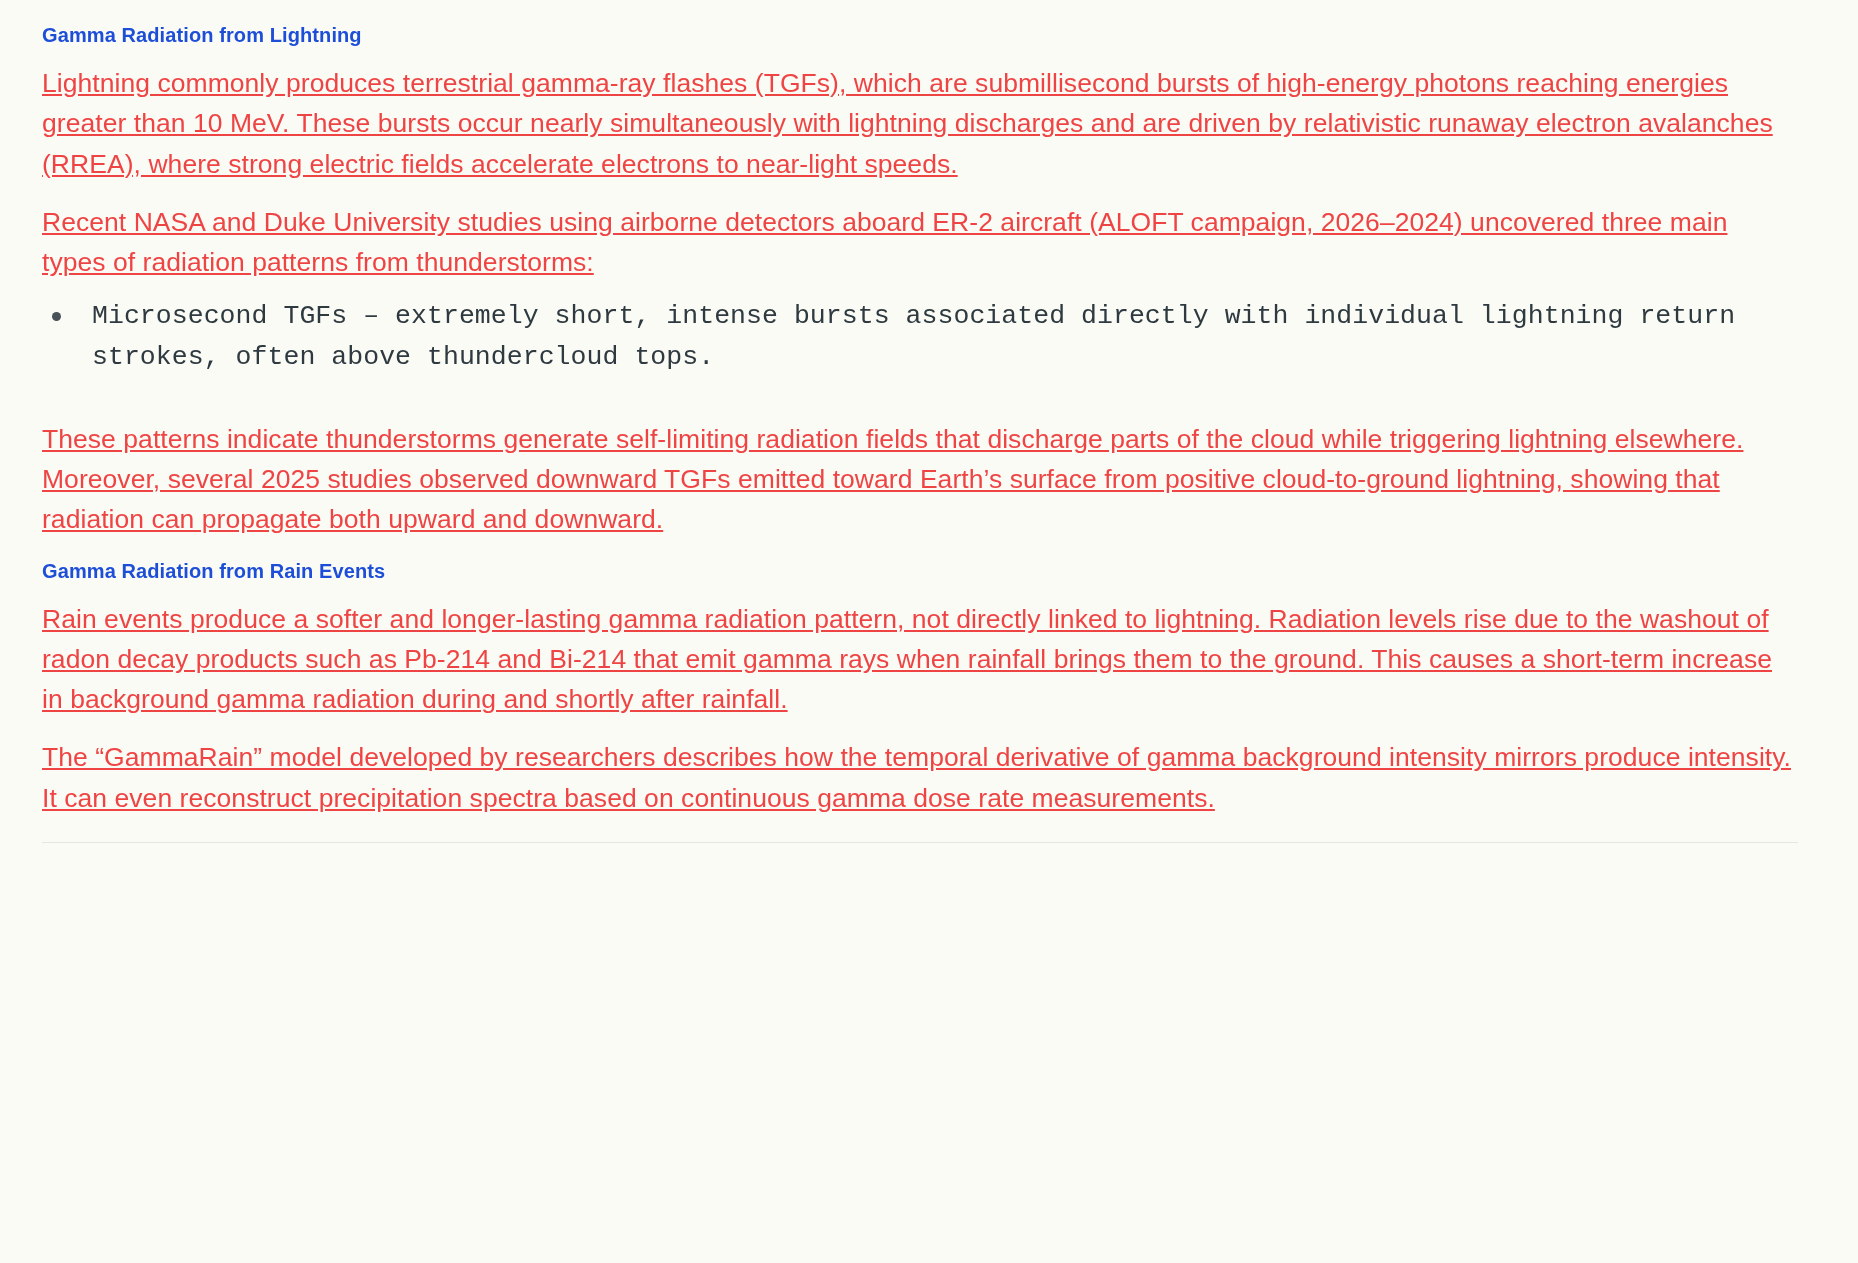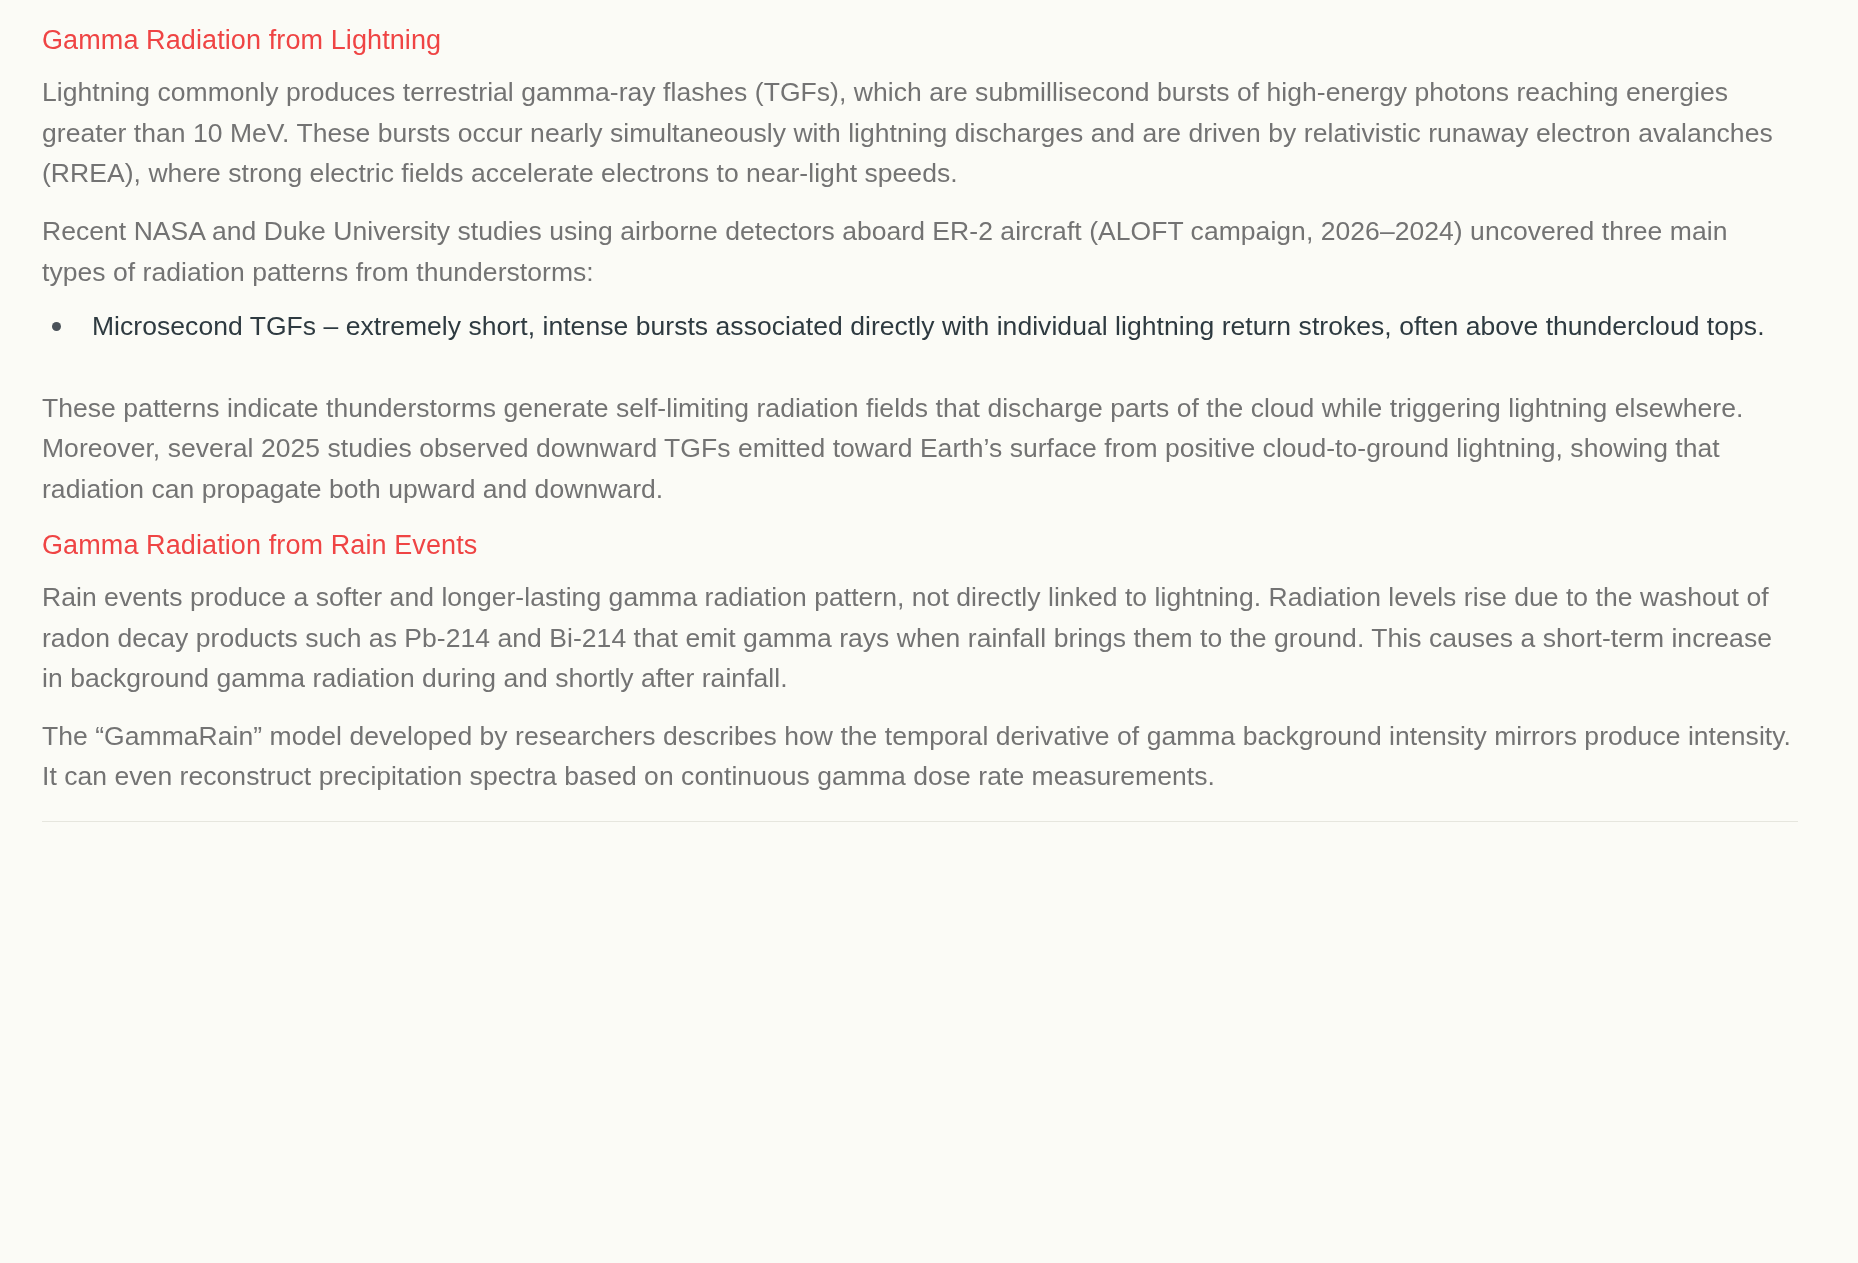--- a/index.html
+++ b/index.html
@@ -18,52 +18,54 @@
     box-sizing: border-box;
     width: 1858px;
     min-height: 1263px;
     background: #fbfbf6;
     padding: 22px 60px 18px 42px;
   }
   .doc {
     max-width: 1800px;
   }
   h2.section-heading {
-    font-size: 27px;
+    font-size: 20px;
     line-height: 1.35;
-    font-weight: normal;
-    color: #ef4444;
+    font-weight: bold;
+    color: #1d4ed8;
     margin: 0 0 14px 0;
     letter-spacing: 0.1px;
   }
   h2.section-heading.second {
   }
   p.para {
     font-size: 26.5px;
     line-height: 1.52;
-    color: #737373;
+    color: #ef4444;
     margin: 0 0 18px 0;
     letter-spacing: 0.05px;
+    text-decoration: underline;
   }
   p.para.tight {
     margin-bottom: 14px;
   }
   ul.bullets {
     list-style: none;
     margin: 0 0 22px 0;
     padding: 0;
   }
   ul.bullets li {
     position: relative;
     font-size: 26.5px;
     line-height: 1.52;
     color: #2e3a40;
     margin: 0 0 14px 0;
     padding-left: 50px;
     letter-spacing: 0.05px;
+    font-family: Liberation Mono, monospace;
   }
   ul.bullets li:last-child {
     margin-bottom: 0;
   }
   ul.bullets li .dot {
     position: absolute;
     left: 10px;
     top: 16px;
     width: 9px;
     height: 9px;

